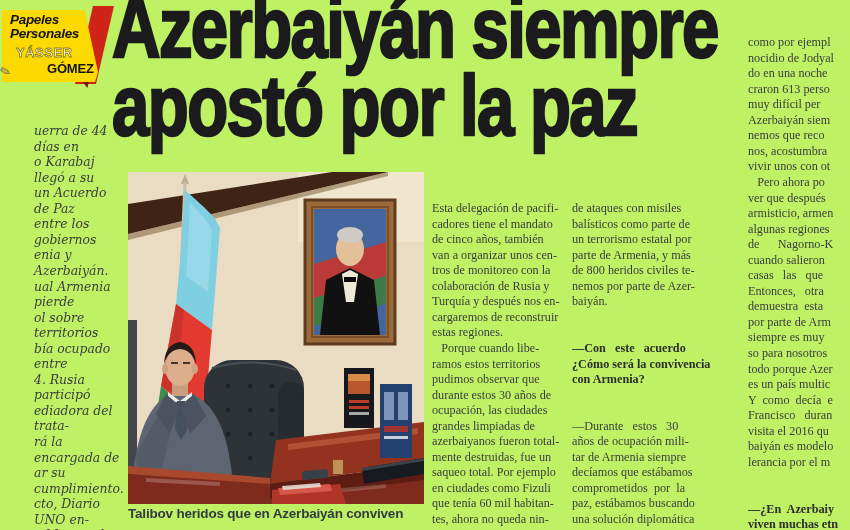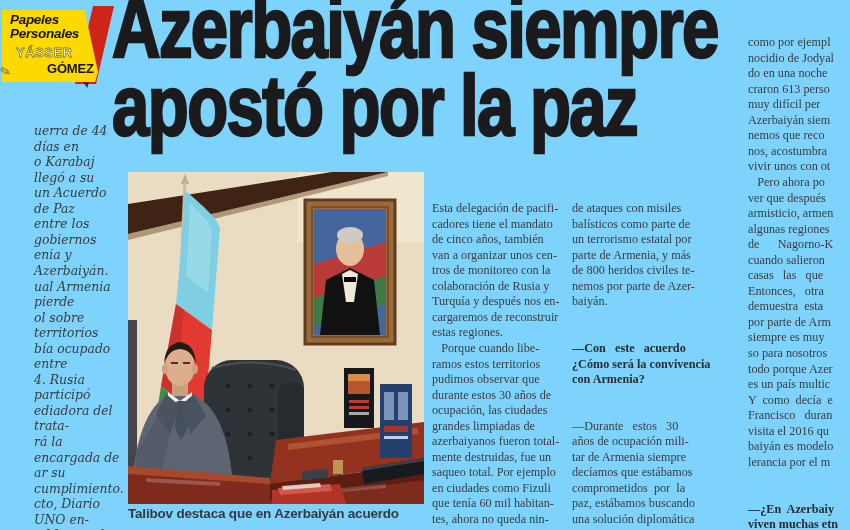--- a/index.html
+++ b/index.html
@@ -1,19 +1,19 @@
 <!DOCTYPE html>
 <html><head>
 <meta charset="utf-8">
 <style>
   * { margin:0; padding:0; box-sizing:border-box; }
   body { background:#777; }
   .page {
     position:relative; width:850px; height:530px; overflow:hidden;
-    background:#7dd3fc;
+    background:#bef264;
     font-family:"Liberation Serif", serif;
   }
 
   
   .masthead { position:absolute; left:2px; top:4px; width:110px; height:96px; }
   .mh-red {
     position:absolute; left:82px; top:2px; width:21px; height:78px;
     background:#d02418; transform:skewX(-13deg);
   }
   .mh-red-tip {
@@ -210,21 +210,21 @@
         <polygon points="170,320 258,312 258,316 170,324" fill="#ffffff" opacity=".18"></polygon>
       </g>
 
       <g>
         <polygon points="144,318 212,312 218,332 144,332" fill="#b03428"></polygon>
         <polygon points="150,316 202,312 204,319 152,323" fill="#d6584a"></polygon>
         <polygon points="154,314 192,311 193,315 155,318" fill="#e8e4da" opacity=".85"></polygon>
       </g>
     </svg>
   </div>
-  <div class="caption">Talibov destaca que en Azerbaiyán acuerdo</div>
+  <div class="caption">Talibov heridos que en Azerbaiyán conviven</div>
 
   <div class="txt col2">
     <div>Esta delegación de pacifi-
 cadores tiene el mandato
 de cinco años, también
 van a organizar unos cen-
 tros de monitoreo con la
 colaboración de Rusia y
 Turquía y después nos en-
 cargaremos de reconstruir

